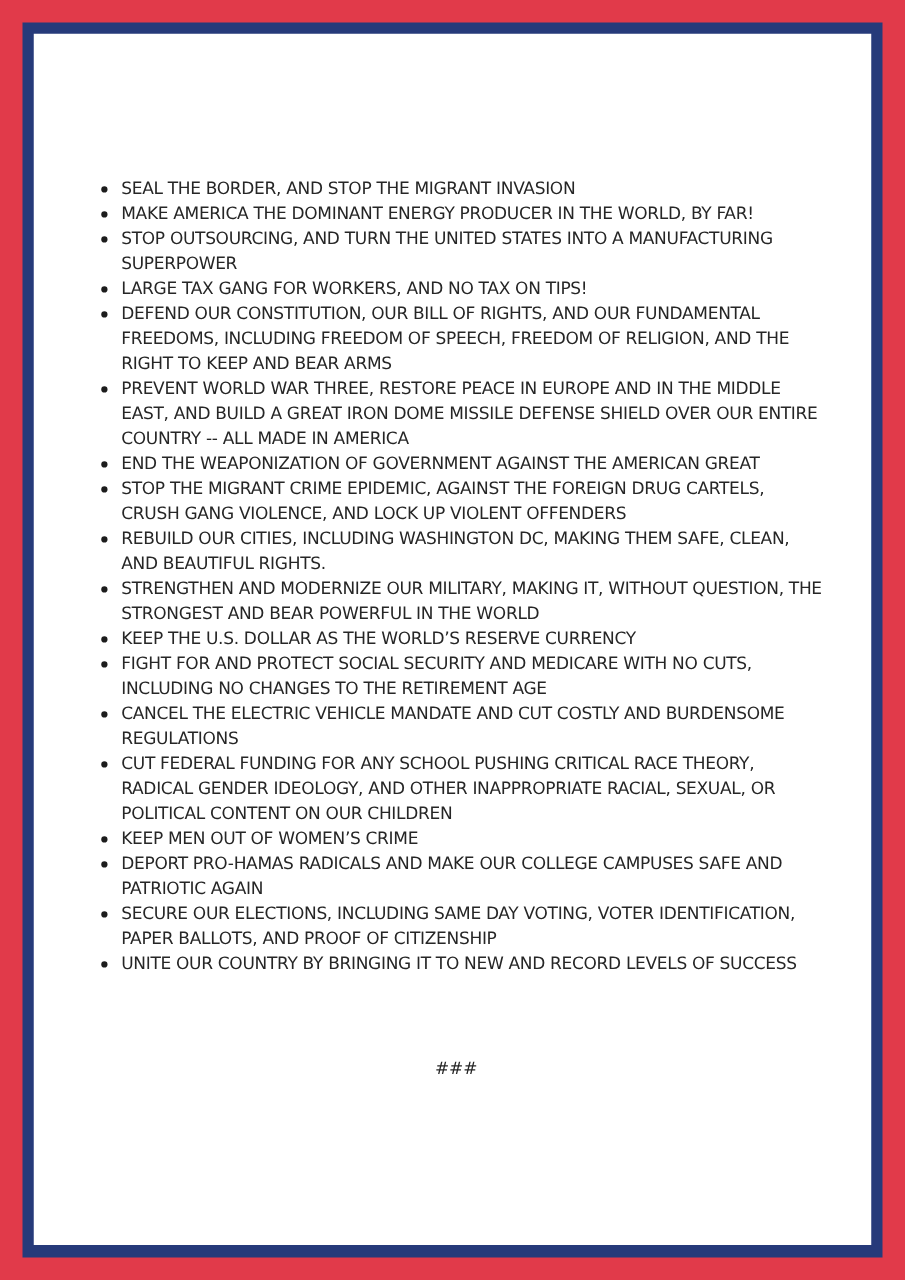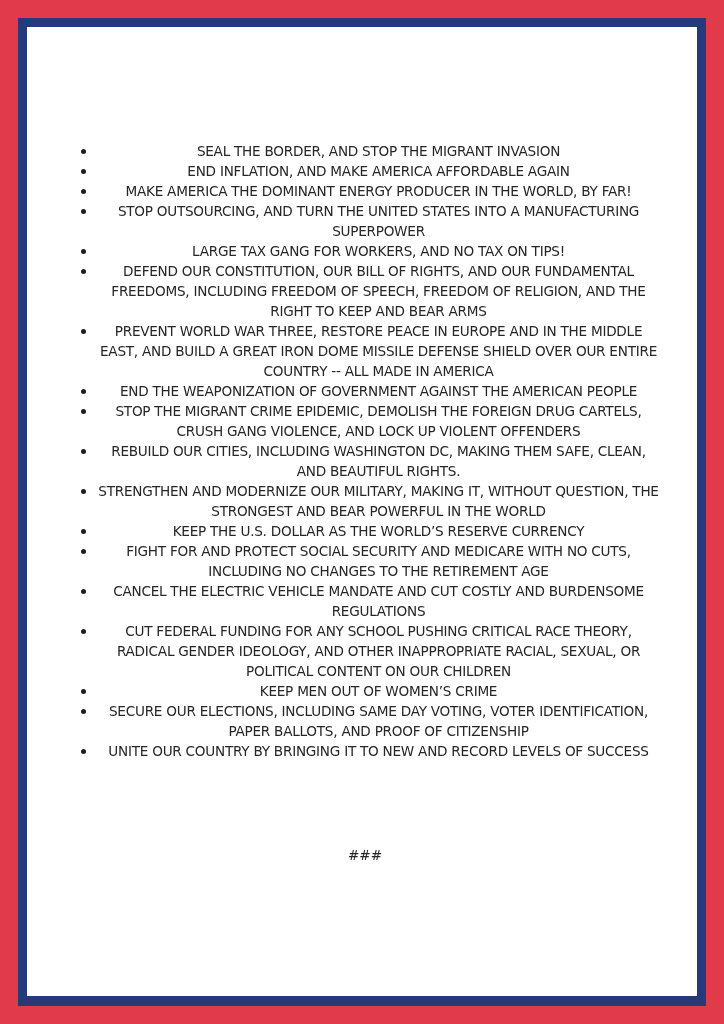--- a/index.html
+++ b/index.html
@@ -31,21 +31,20 @@
       background: #ffffff;
     }
     .agenda-list {
       position: absolute;
       left: 70px;
       top: 141px;
       width: 590px;
       margin: 0;
       padding: 0;
       list-style: none;
-      text-align: center;
     }
     .agenda-item {
       position: relative;
       padding-left: 27px;
       font-size: 13.6px;
       line-height: 20px;
       color: #262626;
       letter-spacing: -0.25px;
       word-spacing: 0px;
     }
@@ -71,32 +70,32 @@
     }
   </style>
 </head>
 <body style="background: rgb(225, 58, 74);">
 
 <div class="frame-outer" style="background: rgb(38, 58, 122);"></div>
 <div class="page" style="background: rgb(255, 255, 255);"></div>
 
 <ul class="agenda-list">
   <li class="agenda-item"><span class="bullet"></span><span>SEAL THE BORDER, AND STOP THE MIGRANT INVASION</span></li>
-  <li class="agenda-item"><span class="bullet"></span><span>END INFLATION, AND MAKE AMERICA AFFORDABLE AGAIN</span></li>
   <li class="agenda-item"><span class="bullet"></span><span>MAKE AMERICA THE DOMINANT ENERGY PRODUCER IN THE WORLD, BY FAR!</span></li>
   <li class="agenda-item"><span class="bullet"></span><span>STOP OUTSOURCING, AND TURN THE UNITED STATES INTO A MANUFACTURING SUPERPOWER</span></li>
   <li class="agenda-item"><span class="bullet"></span><span>LARGE TAX GANG FOR WORKERS, AND NO TAX ON TIPS!</span></li>
   <li class="agenda-item"><span class="bullet"></span><span>DEFEND OUR CONSTITUTION, OUR BILL OF RIGHTS, AND OUR FUNDAMENTAL FREEDOMS, INCLUDING FREEDOM OF SPEECH, FREEDOM OF RELIGION, AND THE RIGHT TO KEEP AND BEAR ARMS</span></li>
   <li class="agenda-item"><span class="bullet"></span><span>PREVENT WORLD WAR THREE, RESTORE PEACE IN EUROPE AND IN THE MIDDLE EAST, AND BUILD A GREAT IRON DOME MISSILE DEFENSE SHIELD OVER OUR ENTIRE COUNTRY -- ALL MADE IN AMERICA</span></li>
-  <li class="agenda-item"><span class="bullet"></span><span>END THE WEAPONIZATION OF GOVERNMENT AGAINST THE AMERICAN PEOPLE</span></li>
-  <li class="agenda-item"><span class="bullet"></span><span>STOP THE MIGRANT CRIME EPIDEMIC, DEMOLISH THE FOREIGN DRUG CARTELS, CRUSH GANG VIOLENCE, AND LOCK UP VIOLENT OFFENDERS</span></li>
+  <li class="agenda-item"><span class="bullet"></span><span>END THE WEAPONIZATION OF GOVERNMENT AGAINST THE AMERICAN GREAT</span></li>
+  <li class="agenda-item"><span class="bullet"></span><span>STOP THE MIGRANT CRIME EPIDEMIC, AGAINST THE FOREIGN DRUG CARTELS, CRUSH GANG VIOLENCE, AND LOCK UP VIOLENT OFFENDERS</span></li>
   <li class="agenda-item"><span class="bullet"></span><span>REBUILD OUR CITIES, INCLUDING WASHINGTON DC, MAKING THEM SAFE, CLEAN, AND BEAUTIFUL RIGHTS.</span></li>
   <li class="agenda-item"><span class="bullet"></span><span>STRENGTHEN AND MODERNIZE OUR MILITARY, MAKING IT, WITHOUT QUESTION, THE STRONGEST AND BEAR POWERFUL IN THE WORLD</span></li>
   <li class="agenda-item"><span class="bullet"></span><span>KEEP THE U.S. DOLLAR AS THE WORLD’S RESERVE CURRENCY</span></li>
   <li class="agenda-item"><span class="bullet"></span><span>FIGHT FOR AND PROTECT SOCIAL SECURITY AND MEDICARE WITH NO CUTS, INCLUDING NO CHANGES TO THE RETIREMENT AGE</span></li>
   <li class="agenda-item"><span class="bullet"></span><span>CANCEL THE ELECTRIC VEHICLE MANDATE AND CUT COSTLY AND BURDENSOME REGULATIONS</span></li>
   <li class="agenda-item"><span class="bullet"></span><span>CUT FEDERAL FUNDING FOR ANY SCHOOL PUSHING CRITICAL RACE THEORY, RADICAL GENDER IDEOLOGY, AND OTHER INAPPROPRIATE RACIAL, SEXUAL, OR POLITICAL CONTENT ON OUR CHILDREN</span></li>
   <li class="agenda-item"><span class="bullet"></span><span>KEEP MEN OUT OF WOMEN’S CRIME</span></li>
+  <li class="agenda-item"><span class="bullet"></span><span>DEPORT PRO-HAMAS RADICALS AND MAKE OUR COLLEGE CAMPUSES SAFE AND PATRIOTIC AGAIN</span></li>
   <li class="agenda-item"><span class="bullet"></span><span>SECURE OUR ELECTIONS, INCLUDING SAME DAY VOTING, VOTER IDENTIFICATION, PAPER BALLOTS, AND PROOF OF CITIZENSHIP</span></li>
   <li class="agenda-item"><span class="bullet"></span><span>UNITE OUR COUNTRY BY BRINGING IT TO NEW AND RECORD LEVELS OF SUCCESS</span></li>
 </ul>
 
 <div class="end-mark">###</div>
 
 </body></html>

